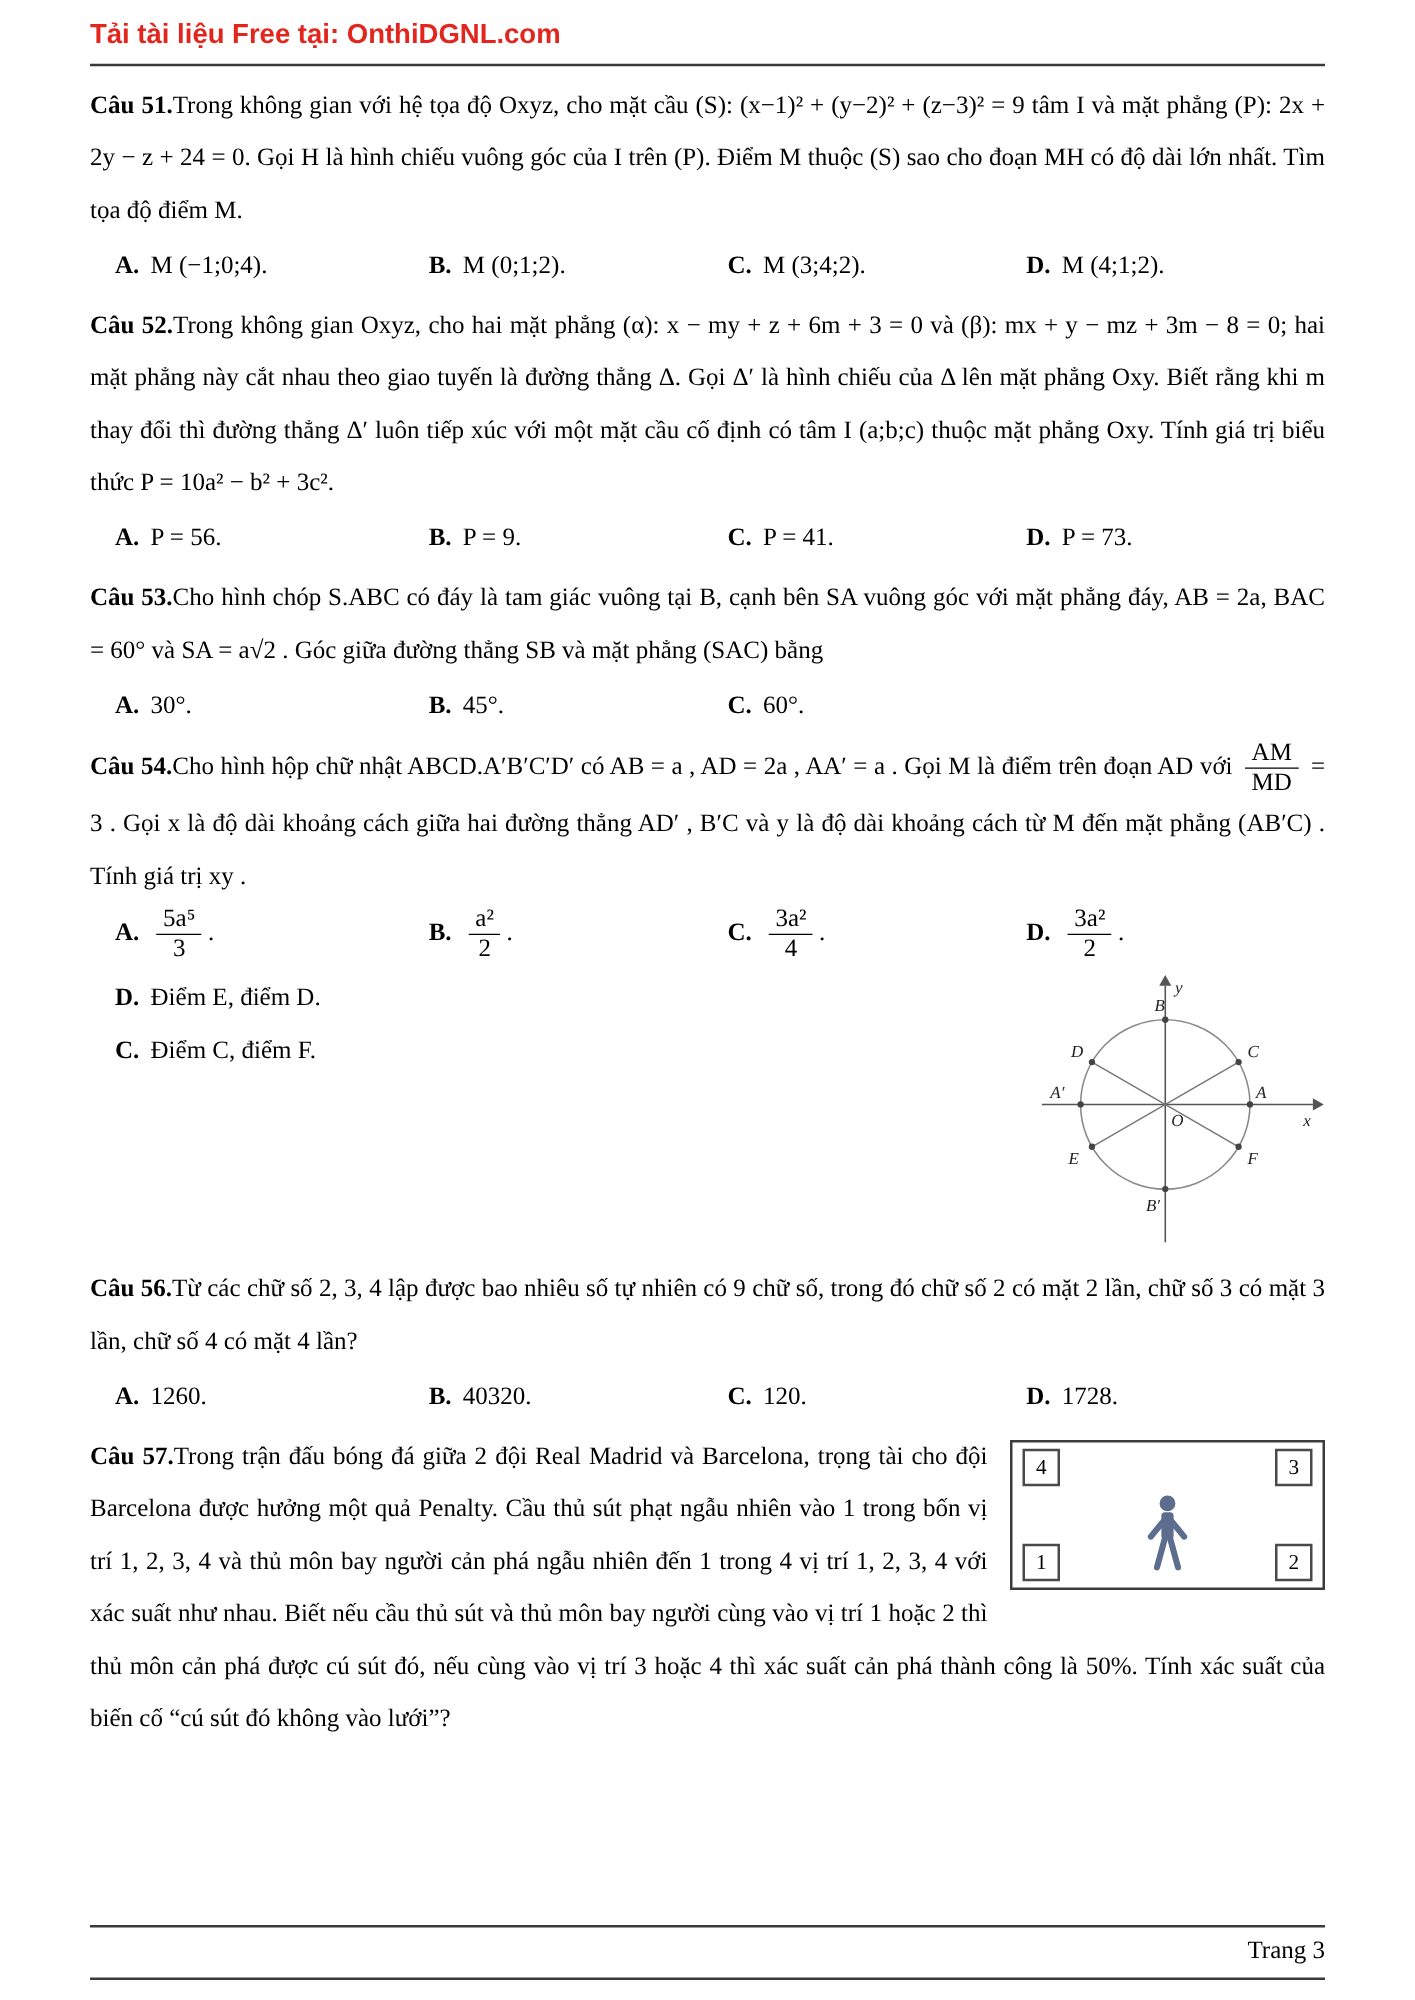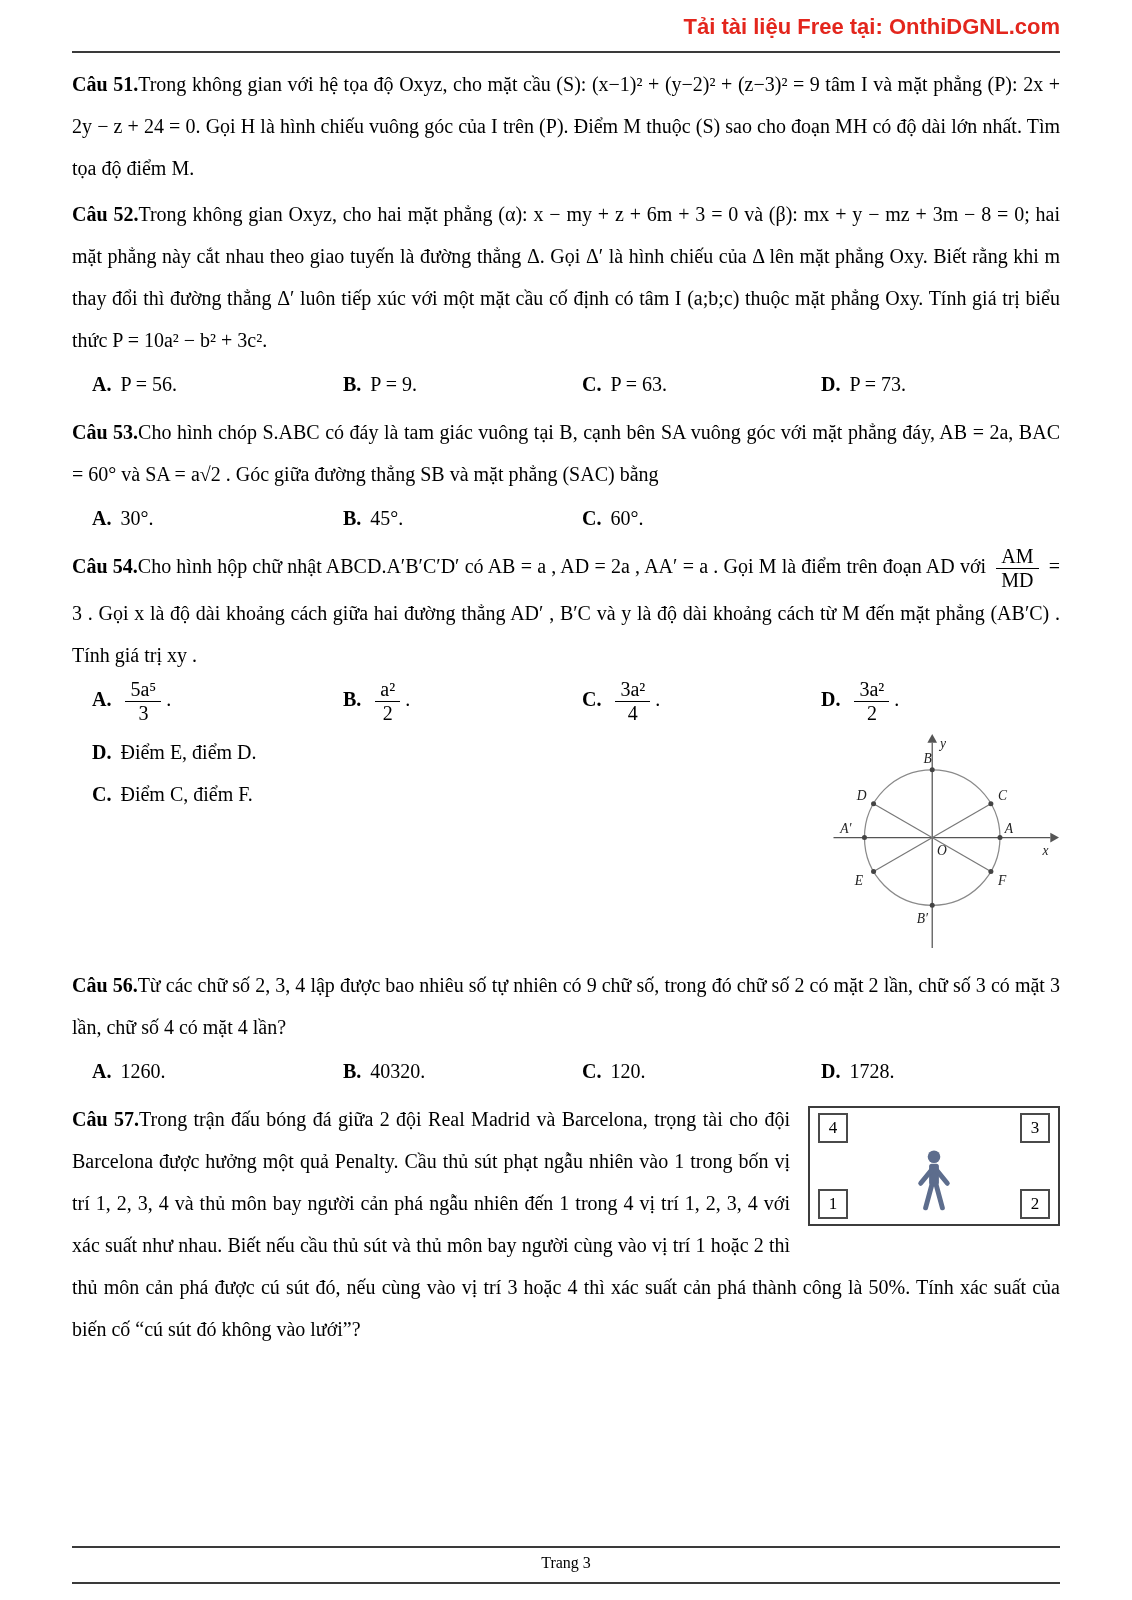--- a/index.html
+++ b/index.html
@@ -14,21 +14,21 @@
     line-height: 2.1;
     color: #000;
     overflow: hidden;
     background: #fff;
   }
   .brand {
     font-family: "Liberation Sans", sans-serif;
     font-weight: bold;
     font-size: 22px;
     line-height: 1.5;
-    text-align: right;
+    text-align: left;
     color: var(--brand-red, #e3261d);
   }
   .rule {
     border: none;
     border-top: 2px solid #3a3a3a;
     margin: 8px 0 10px 0;
   }
   p.q { text-align: justify; margin: 4px 0 2px 0; }
   .qlabel { margin-right: 0; }
   .options {
@@ -99,41 +99,47 @@
   .gn-br { bottom: 5px; right: 8px; }
   .keeper { position: absolute; left: 50%; bottom: 2px; transform: translateX(-50%); }
 
   .footer {
     position: absolute;
     left: 72px;
     right: 72px;
     bottom: 14px;
   }
   .footer .rule { margin: 0 0 2px 0; }
-  .footer .pnum { text-align: center; line-height: 1.6; font-size: 16px; }
+  .footer .pnum { text-align: right; line-height: 1.6; font-size: 20px; }
   .footer .rule-bottom { margin-top: 6px; }
 </style>
 </head>
 <body>
 
 <div class="page">
 
   <div class="brand">Tải tài liệu Free tại: OnthiDGNL.com</div>
   <hr class="rule">
 
   <div class="qblock">
     <p class="q"><b class="qlabel">Câu 51.</b><span>Trong không gian với hệ tọa độ Oxyz, cho mặt cầu (S): (x−1)² + (y−2)² + (z−3)² = 9 tâm I và mặt phẳng (P): 2x + 2y − z + 24 = 0. Gọi H là hình chiếu vuông góc của I trên (P). Điểm M thuộc (S) sao cho đoạn MH có độ dài lớn nhất. Tìm tọa độ điểm M.</span></p>
+    <div class="options">
+      <span class="opt"><b>A.</b><span>M (−1;0;4).</span></span>
+      <span class="opt"><b>B.</b><span>M (0;1;2).</span></span>
+      <span class="opt"><b>C.</b><span>M (3;4;2).</span></span>
+      <span class="opt"><b>D.</b><span>M (4;1;2).</span></span>
+    </div>
   </div>
 
   <div class="qblock">
     <p class="q"><b class="qlabel">Câu 52.</b><span>Trong không gian Oxyz, cho hai mặt phẳng (α): x − my + z + 6m + 3 = 0 và (β): mx + y − mz + 3m − 8 = 0; hai mặt phẳng này cắt nhau theo giao tuyến là đường thẳng Δ. Gọi Δ′ là hình chiếu của Δ lên mặt phẳng Oxy. Biết rằng khi m thay đổi thì đường thẳng Δ′ luôn tiếp xúc với một mặt cầu cố định có tâm I (a;b;c) thuộc mặt phẳng Oxy. Tính giá trị biểu thức P = 10a² − b² + 3c².</span></p>
     <div class="options">
       <span class="opt"><b>A.</b><span>P = 56.</span></span>
       <span class="opt"><b>B.</b><span>P = 9.</span></span>
-      <span class="opt"><b>C.</b><span>P = 63.</span></span>
+      <span class="opt"><b>C.</b><span>P = 41.</span></span>
       <span class="opt"><b>D.</b><span>P = 73.</span></span>
     </div>
   </div>
 
   <div class="qblock">
     <p class="q"><b class="qlabel">Câu 53.</b><span>Cho hình chóp S.ABC có đáy là tam giác vuông tại B, cạnh bên SA vuông góc với mặt phẳng đáy, AB = 2a, BAC = 60° và SA = a√2 . Góc giữa đường thẳng SB và mặt phẳng (SAC) bằng</span></p>
     <div class="options">
       <span class="opt"><b>A.</b><span>30°.</span></span>
       <span class="opt"><b>B.</b><span>45°.</span></span>
       <span class="opt"><b>C.</b><span>60°.</span></span>

